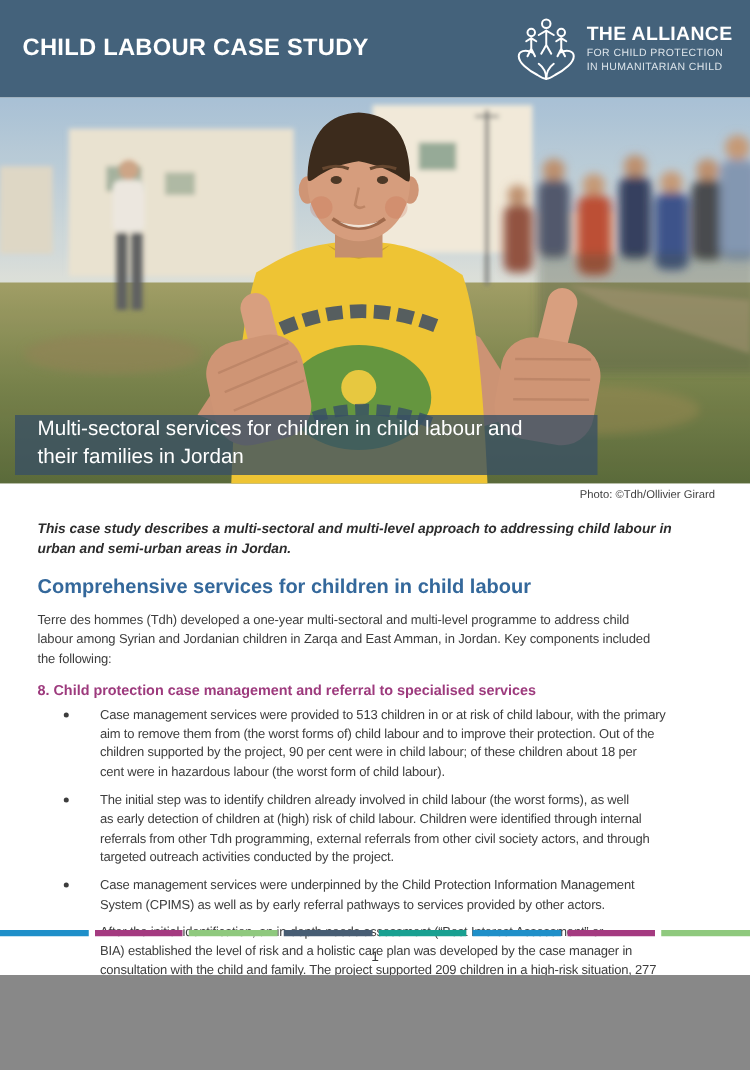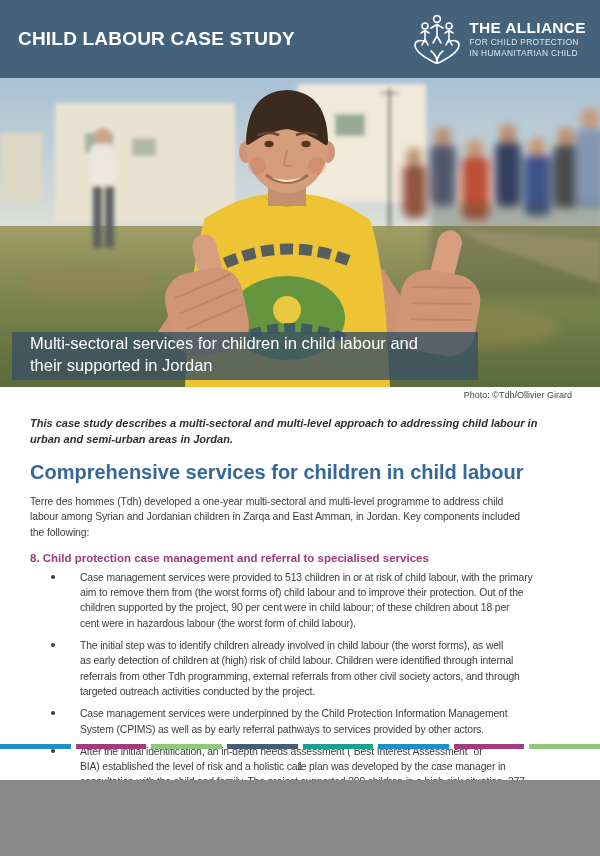--- a/index.html
+++ b/index.html
@@ -36,21 +36,21 @@
     text-align:right; font-size:9px; color:#3f3f3f;
     margin:2px 28px 0 0; line-height:12px;
   }
   
   .main { padding:0 30px; }
   .intro {
     margin-top:14px; font-weight:bold; font-style:italic;
     font-size:11px; line-height:16px; color:#2d2d2d; white-space:pre-line;
   }
   .section-heading {
-    margin-top:14px; font-size:20px; font-weight:bold;
+    margin-top:14px; font-size:16px; font-weight:bold;
     color:var(--heading_blue,#34689b);
   }
   .body-par {
     margin-top:10px; font-size:10.4px; line-height:15.3px;
     letter-spacing:-0.1px; white-space:pre-line;
   }
   .subheading {
     margin-top:12px; font-size:11.5px; font-weight:bold;
     color:var(--subheading_purple,#9d3a7d);
   }
@@ -213,21 +213,21 @@
       <g>
         <rect x="434" y="152" width="24" height="56" rx="12" fill="#d69c7e" transform="rotate(14 446 180)"></rect>
         <rect x="398" y="194" width="80" height="82" rx="26" fill="#cd9174" transform="rotate(10 438 235)"></rect>
         <path d="M408,214 L468,204 M410,230 L470,220 M412,246 L472,236" stroke="#b37b5f" stroke-width="2" transform="rotate(10 438 235)" opacity="0.7"></path>
       </g>
 
       <rect x="0" y="0" width="600" height="309" fill="#f3c98c" opacity="0.08"></rect>
     </svg>
     <div class="photo-caption">
       <span>Multi-sectoral services for children in child labour and</span><br>
-      <span>their supported in Jordan</span>
+      <span>their families in Jordan</span>
     </div>
   </div>
   <div class="credit">Photo: ©Tdh/Ollivier Girard</div>
 
   <div class="main">
     <p class="intro">This case study describes a multi-sectoral and multi-level approach to addressing child labour in
 urban and semi-urban areas in Jordan.</p>
     <h2 class="section-heading">Comprehensive services for children in child labour</h2>
     <p class="body-par">Terre des hommes (Tdh) developed a one-year multi-sectoral and multi-level programme to address child
 labour among Syrian and Jordanian children in Zarqa and East Amman, in Jordan. Key components included

